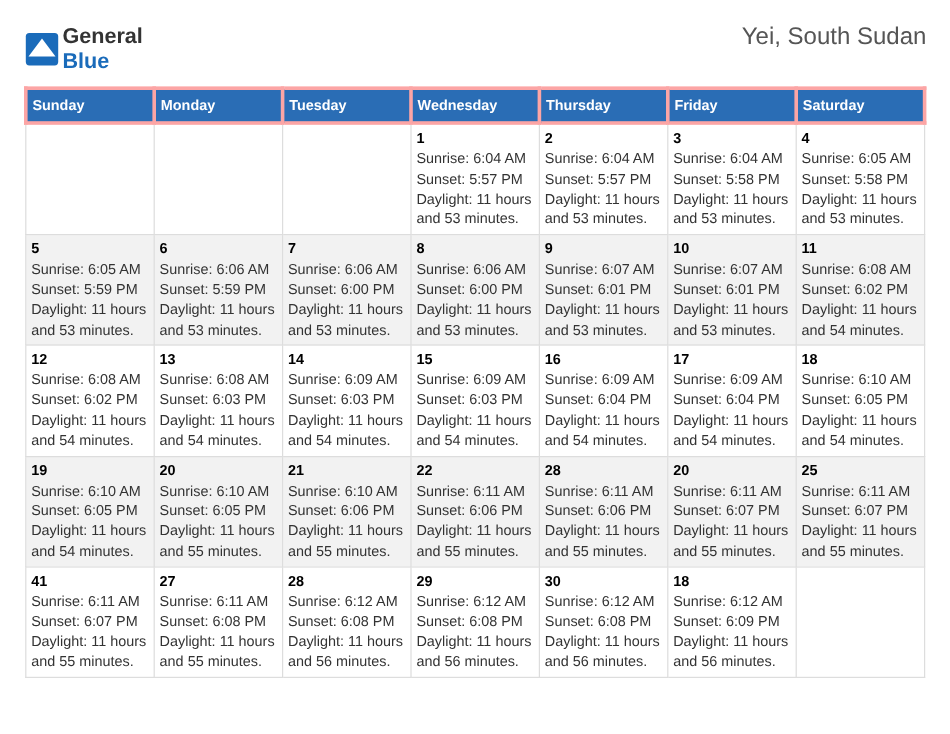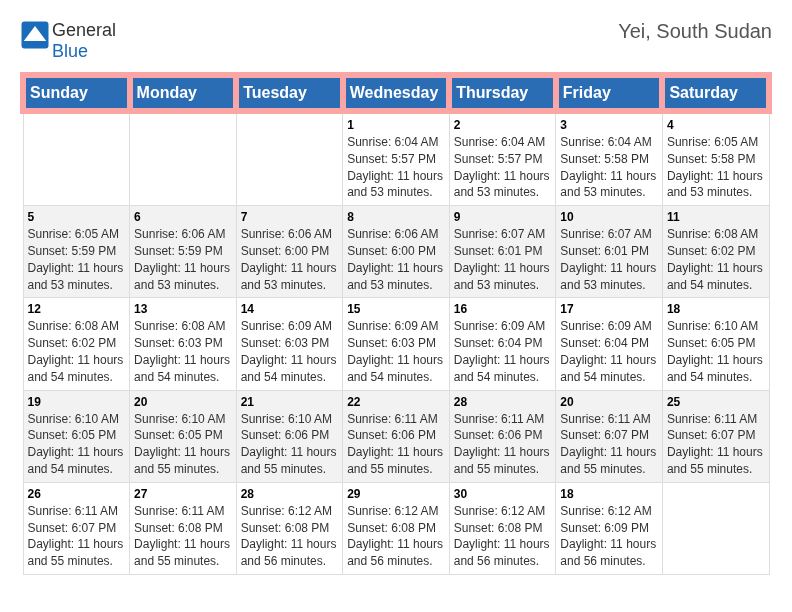--- a/index.html
+++ b/index.html
@@ -11,23 +11,23 @@
       padding: 20px;
     }
     .header {
       display: flex;
       justify-content: space-between;
       align-items: flex-start;
       margin-bottom: 10px;
     }
     .logo {
       display: flex;
-      align-items: flex-start;
+      align-items: center;
       font-size: 18px;
-      font-weight: normal;
+      font-weight: bold;
     }
     .logo-general { color: #333; }
     .logo-blue { color: #1a6bba; }
     .logo-icon {
       width: 30px;
       height: 30px;
       margin-right: 2px;
       position: relative;
     }
     .title-block {
@@ -48,23 +48,23 @@
       border-collapse: collapse;
       font-size: 11px;
     }
     thead tr {
       background-color: #2a6db5;
       color: #fff;
     }
     thead th {
       padding: 6px 4px;
       text-align: left;
-      font-size: 16px;
+      font-size: 12px;
       font-weight: bold;
-      border: 6px solid #fca5a5;
+      border: 3px solid #fca5a5;
     }
     tbody tr {
       vertical-align: top;
     }
     tbody tr:nth-child(odd) {
       background-color: #ffffff;
     }
     tbody tr:nth-child(even) {
       background-color: #f2f2f2;
     }
@@ -276,21 +276,21 @@
         </td>
         <td>
           <span class="day-num">25</span>
           <div class="day-info">Sunrise: 6:11 AM
 Sunset: 6:07 PM
 Daylight: 11 hours and 55 minutes.</div>
         </td>
       </tr>
       <tr>
         <td>
-          <span class="day-num">26</span>
+          <span class="day-num">41</span>
           <div class="day-info">Sunrise: 6:11 AM
 Sunset: 6:07 PM
 Daylight: 11 hours and 55 minutes.</div>
         </td>
         <td>
           <span class="day-num">27</span>
           <div class="day-info">Sunrise: 6:11 AM
 Sunset: 6:08 PM
 Daylight: 11 hours and 55 minutes.</div>
         </td>

